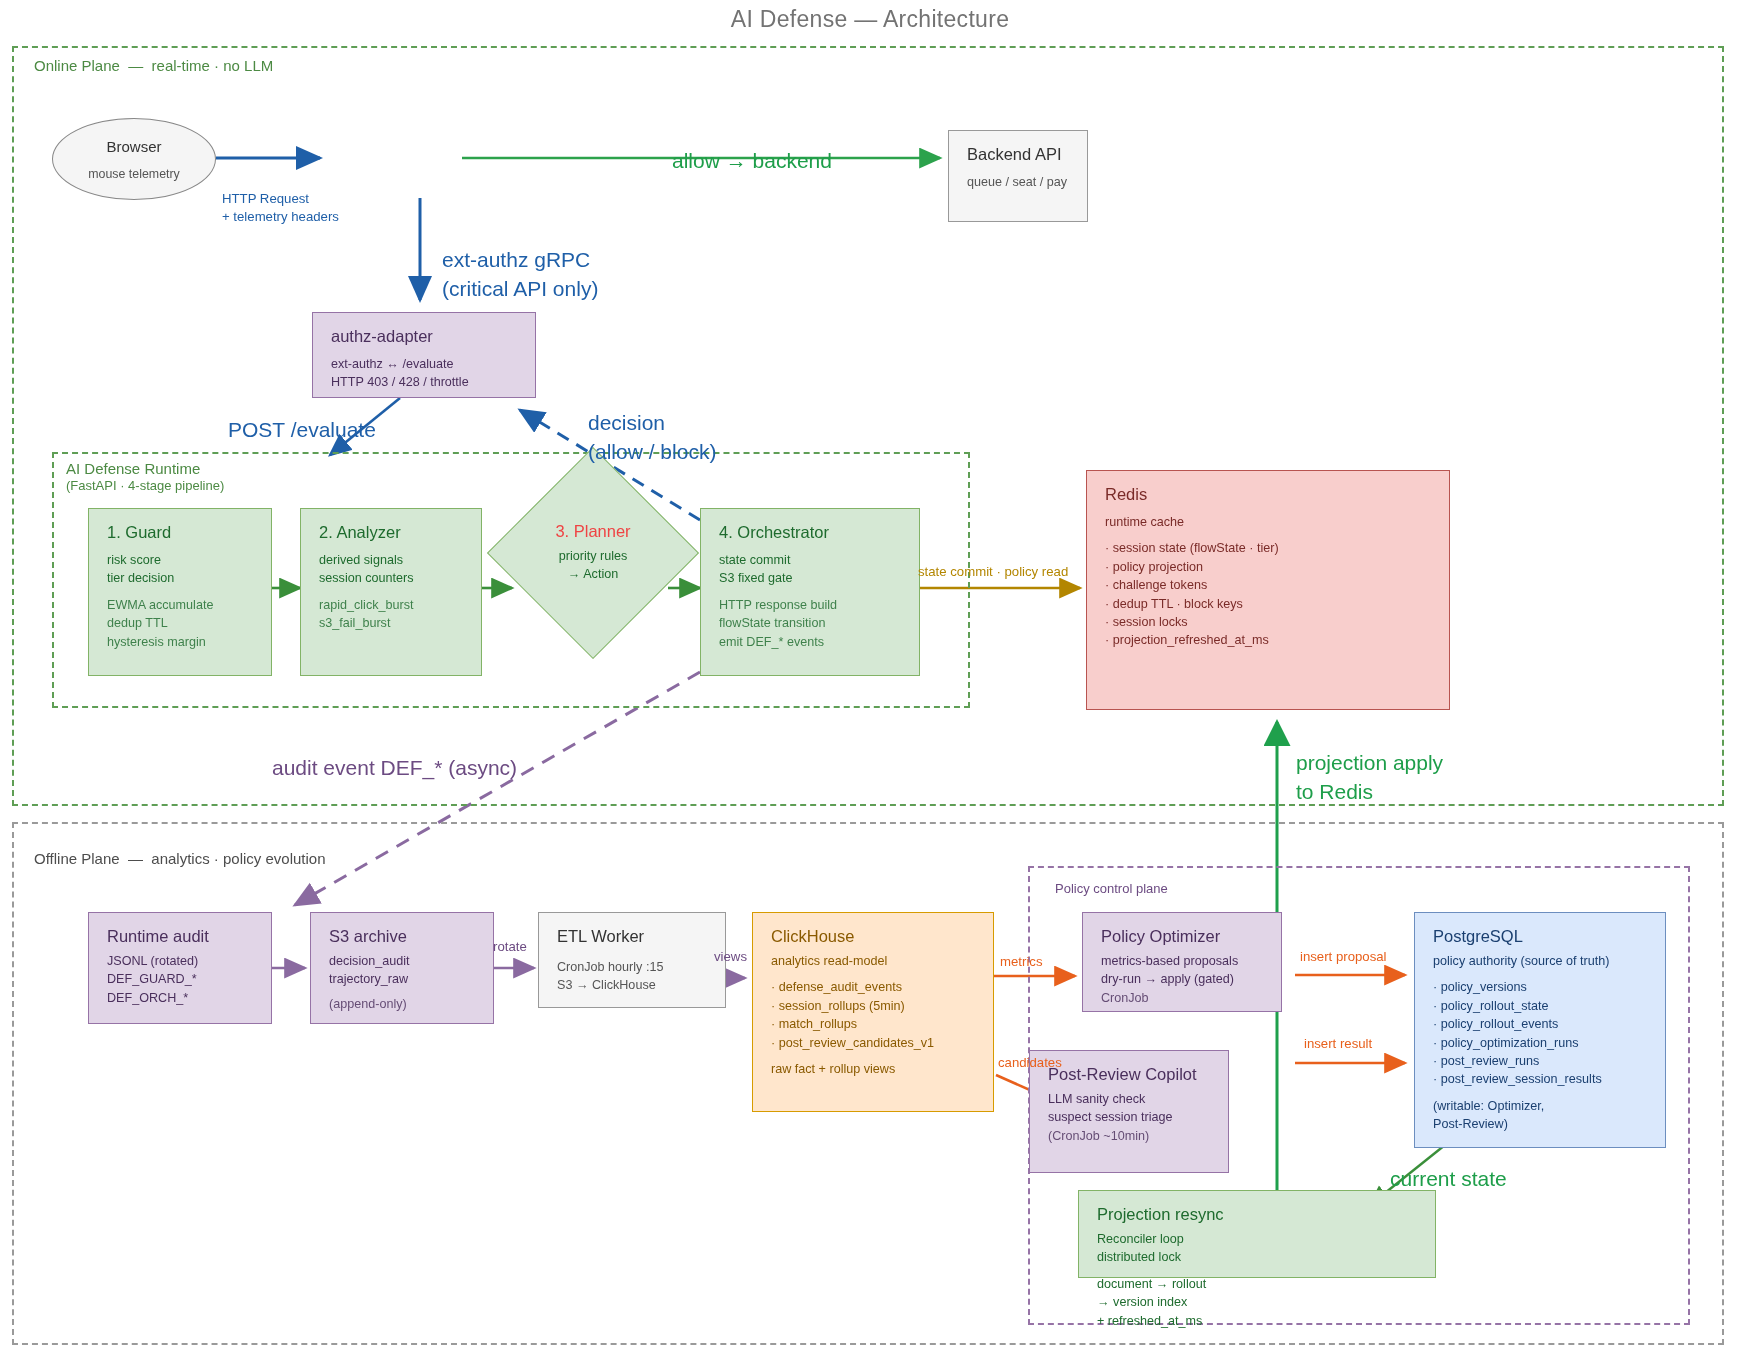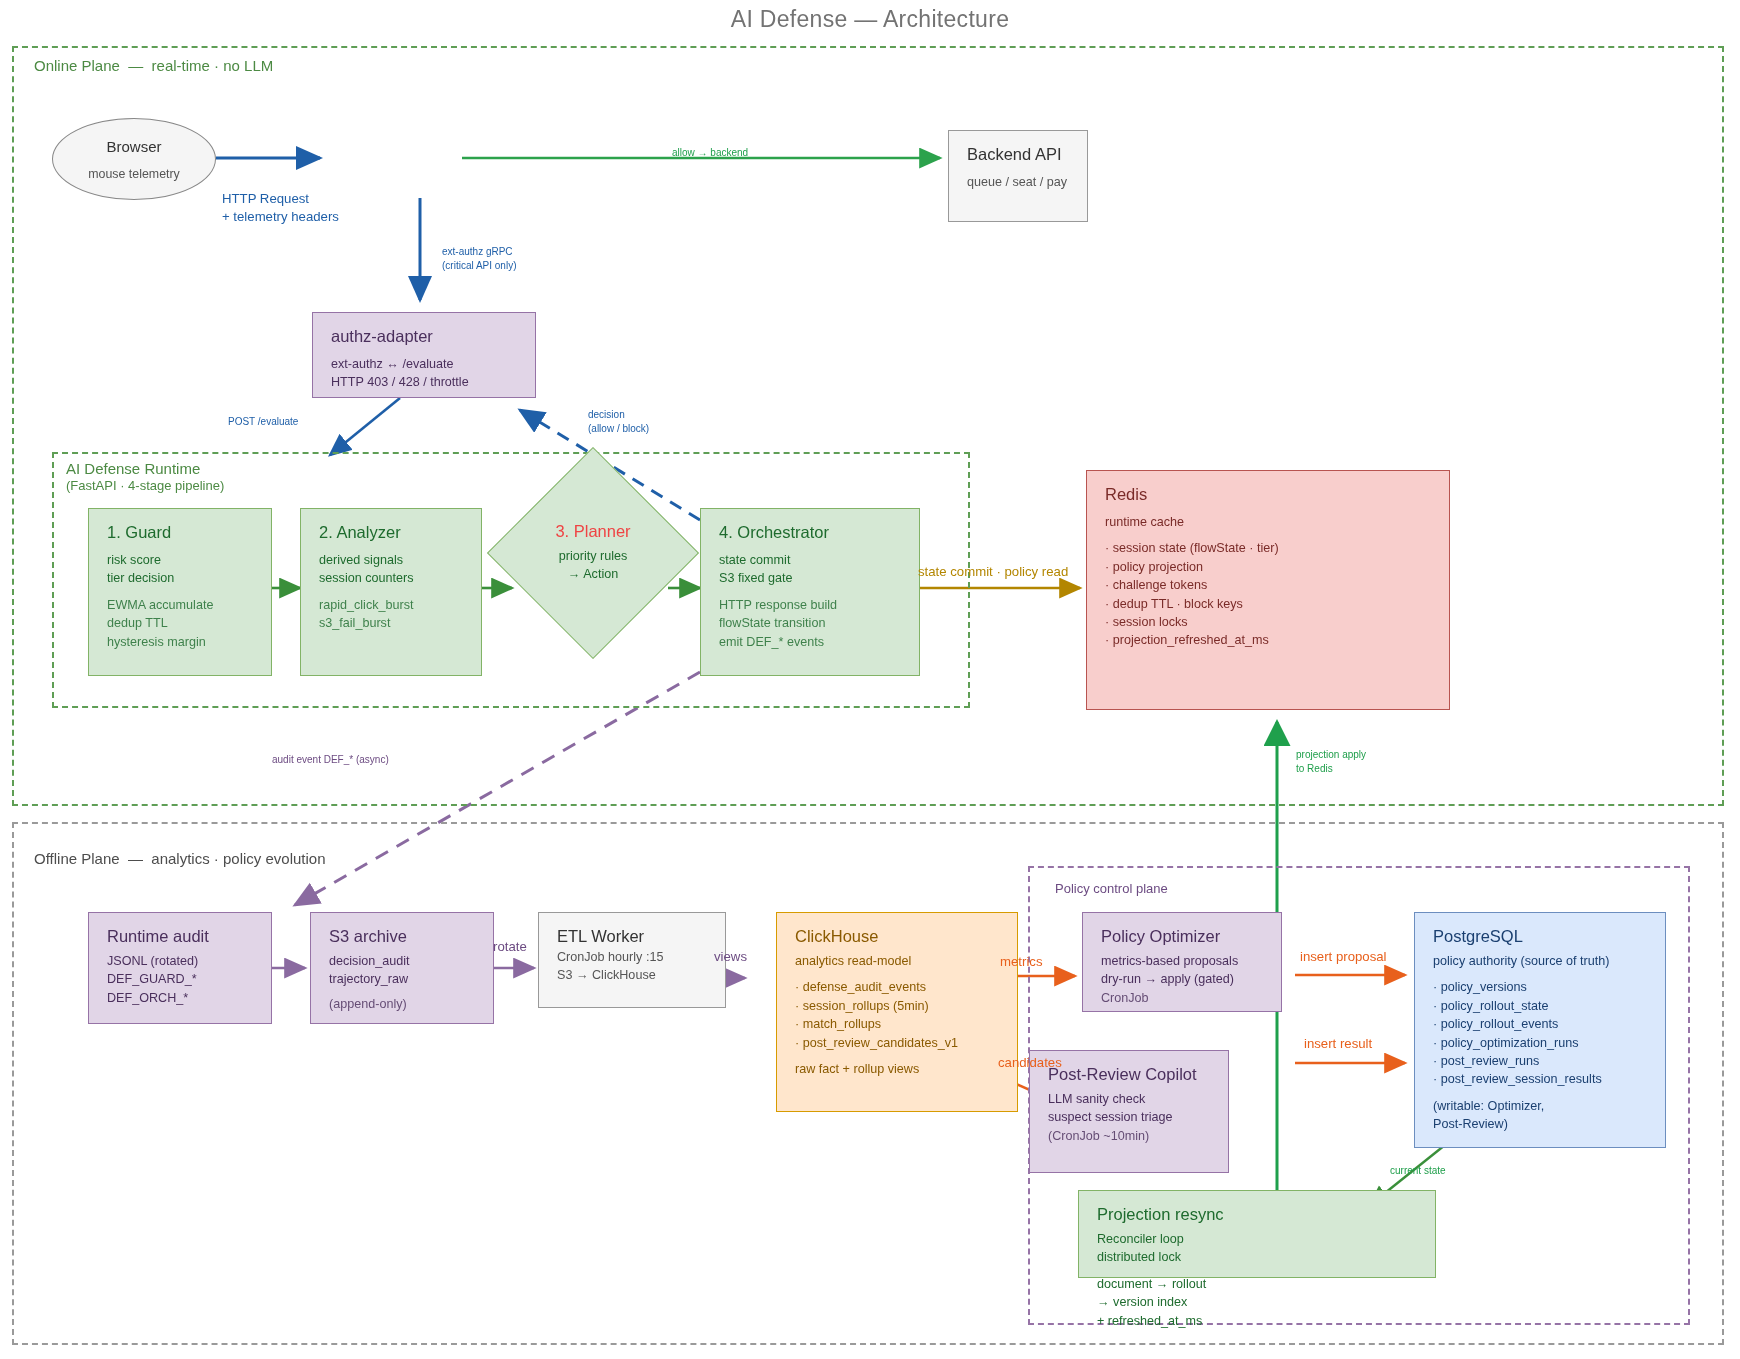--- a/index.html
+++ b/index.html
@@ -105,21 +105,21 @@
   
   #wires { position:absolute; left:0; top:0; width:1740px; height:1359px; pointer-events:none; }
 
   
   .elabel {
     position: absolute;
     font-size: 13.2px;
     line-height: 1.4;
     white-space: pre;
   }
-  .elabel.big { font-size: 10px; }
+  .elabel.big { font-size: 21px; }
   .c-blue { color:#1f5fa8; }
   .c-green{ color:#1e9e4a; }
   .c-gold { color:#b38600; }
   .c-purple{ color:#6c4b82; }
   .c-orange{ color:#e8601c; }
   .bullets { margin:0; padding:0; list-style:none; }
   .bullets li { white-space: nowrap; }
   .bullets li:before { content:"· "; }
 </style>
 </head>
@@ -325,26 +325,26 @@
   </div>
 
   <div class="node purple" style="left:310px; top:912px; width:184px; height:112px;">
     <div class="t" style="margin-bottom:6px;">S3 archive</div>
     <div class="l">decision_audit</div>
     <div class="l">trajectory_raw</div>
     <div class="l dim" style="margin-top:6px;">(append-only)</div>
   </div>
 
   <div class="node grey" style="left:538px; top:912px; width:188px; height:96px;">
-    <div class="t" style="margin-bottom:2px;">ETL Worker</div>
+    <div class="t" style="margin-bottom:12px;">ETL Worker</div>
     <div class="l">CronJob hourly :15</div>
     <div class="l">S3 → ClickHouse</div>
   </div>
 
-  <div class="node orange" style="left:752px; top:912px; width:242px; height:200px;margin-left:24px;">
+  <div class="node orange" style="left:752px; top:912px; width:242px; height:200px;">
     <div class="t" style="margin-bottom:6px;">ClickHouse</div>
     <div class="l">analytics read-model</div>
     <div class="gap"></div>
     <ul class="bullets">
       <li class="l">defense_audit_events</li>
       <li class="l">session_rollups (5min)</li>
       <li class="l">match_rollups</li>
       <li class="l">post_review_candidates_v1</li>
     </ul>
     <div class="gap"></div>

